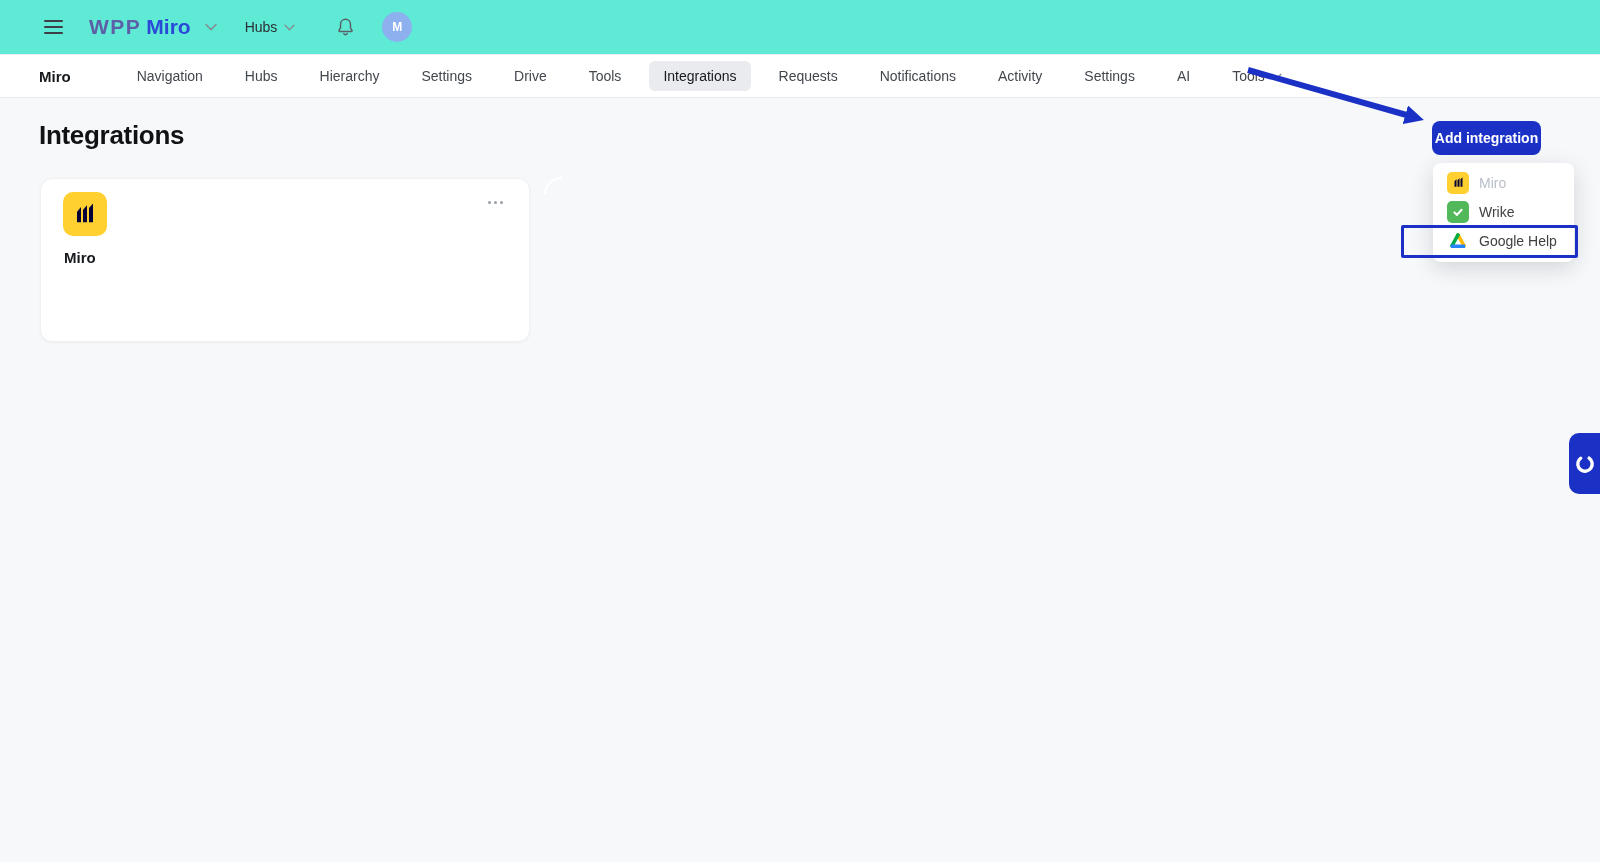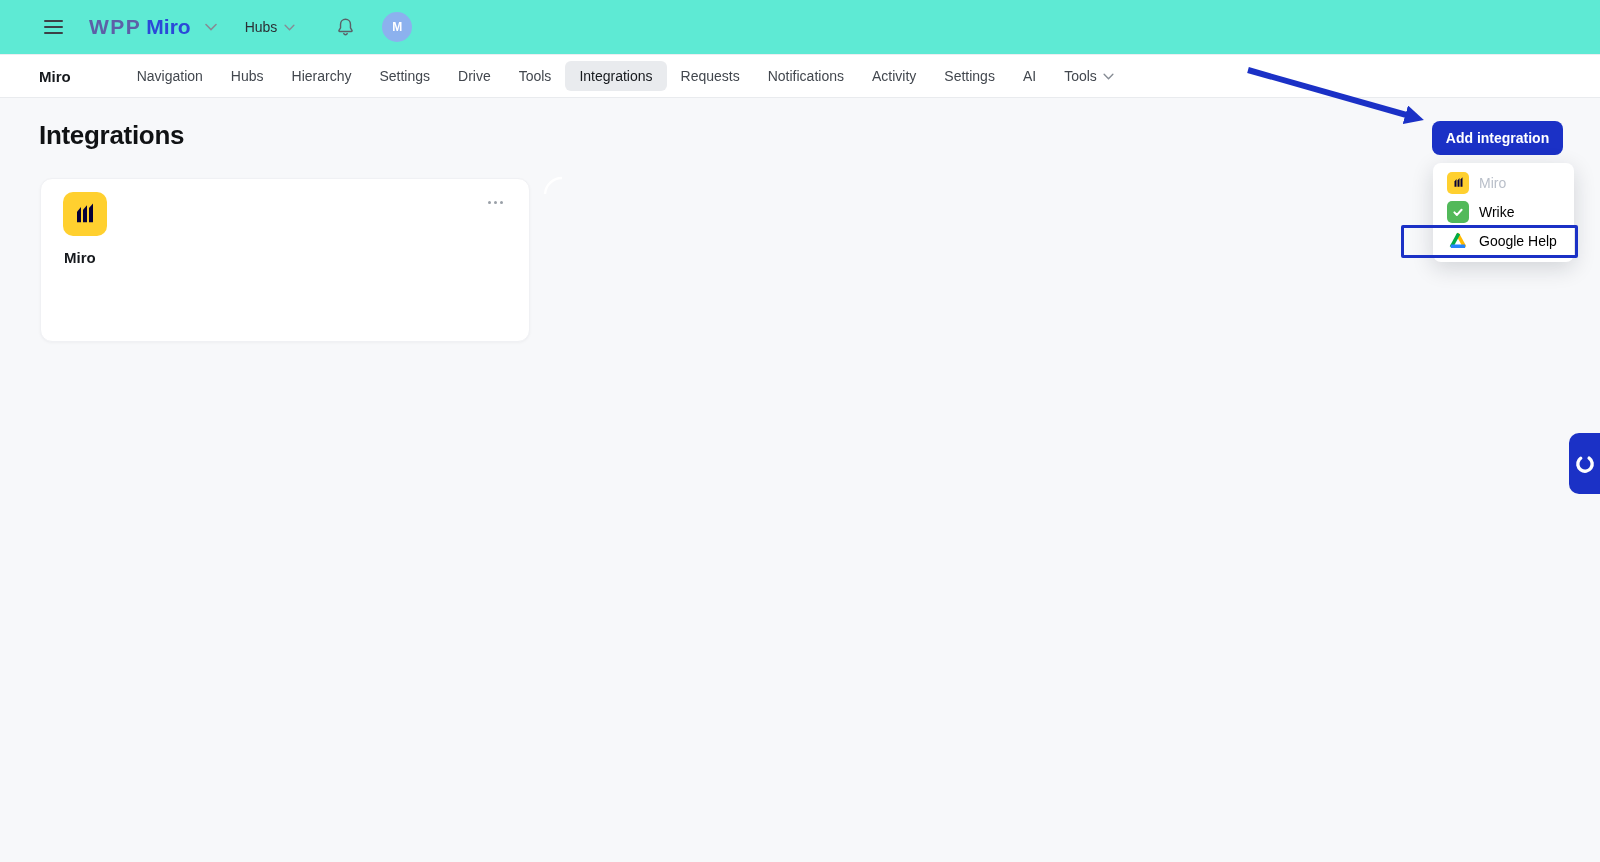--- a/index.html
+++ b/index.html
@@ -36,34 +36,34 @@
     display:flex; align-items:center; justify-content:center; cursor:pointer;
   }
 
   
   .subnav {
     height:43px; background:#fff; border-bottom:1px solid #e9ebee;
     display:flex; align-items:center; padding-left:39px;
     position:relative; z-index:2;
   }
   .admin-label { font-size:15px; font-weight:700; color:#16191d; }
-  .tabs { display:flex; align-items:center; margin-left:52px; }
+  .tabs { display:flex; align-items:center; margin-left:52px;gap:14px; }
   .tab {
     font-size:14px; color:#42474e; padding:7px 14px; border-radius:6px;
     cursor:pointer; white-space:nowrap; display:flex; align-items:center; gap:6px;
   }
   .tab.active { background:#e9ebee; color:#16191d; }
 
   
   .page-title {
     position:absolute; left:39px; top:120px;
     font-size:26px; font-weight:800; color:#101214; letter-spacing:-0.3px;
   }
   .add-btn {
-    position:absolute; left:1432px; top:121px; width:131px; height:34px;
+    position:absolute; left:1432px; top:121px; width:109px; height:34px;
     background:#1b31c6; color:#fff; font-size:14px; font-weight:700;
     border:none; border-radius:8px; display:flex; align-items:center; justify-content:center;
     cursor:pointer; font-family:"Liberation Sans", sans-serif;
   }
 
   
   .card {
     position:absolute; left:40px; top:178px; width:490px; height:164px;
     background:#fff; border:1px solid #f0f1f4; border-radius:12px;
     box-shadow:0 1px 3px rgba(20,24,31,0.04);
@@ -80,21 +80,21 @@
   .menu-panel {
     position:absolute; left:1433px; top:163px; width:141px;
     background:#fff; border-radius:8px; padding:5px 0 7px;
     box-shadow:0 6px 22px rgba(16,24,40,0.16); z-index:3;
   }
   .menu-item { height:29px; display:flex; align-items:center; gap:10px; padding-left:14px; cursor:pointer; }
   .mi-icon { width:22px; height:22px; border-radius:5px; display:flex; align-items:center; justify-content:center; flex:0 0 auto; }
   .mi-icon.miro { background:#ffd02f; }
   .mi-icon.wrike { background:#52b95a; }
   .mi-icon.drive { background:transparent; }
-  .menu-item .mi-label { font-size:14px; color:#000000; }
+  .menu-item .mi-label { font-size:14px; color:#404040; }
   .menu-item.disabled .mi-label { color:#b9bfc9; }
 
   .annotation-box {
     position:absolute; left:1401px; top:225px; width:177px; height:33px;
     border:3px solid #1b31c6; border-radius:2px; z-index:4; pointer-events:none;
   }
 
   
   .sync-btn {
     position:absolute; right:0; top:433px; width:31px; height:61px;

